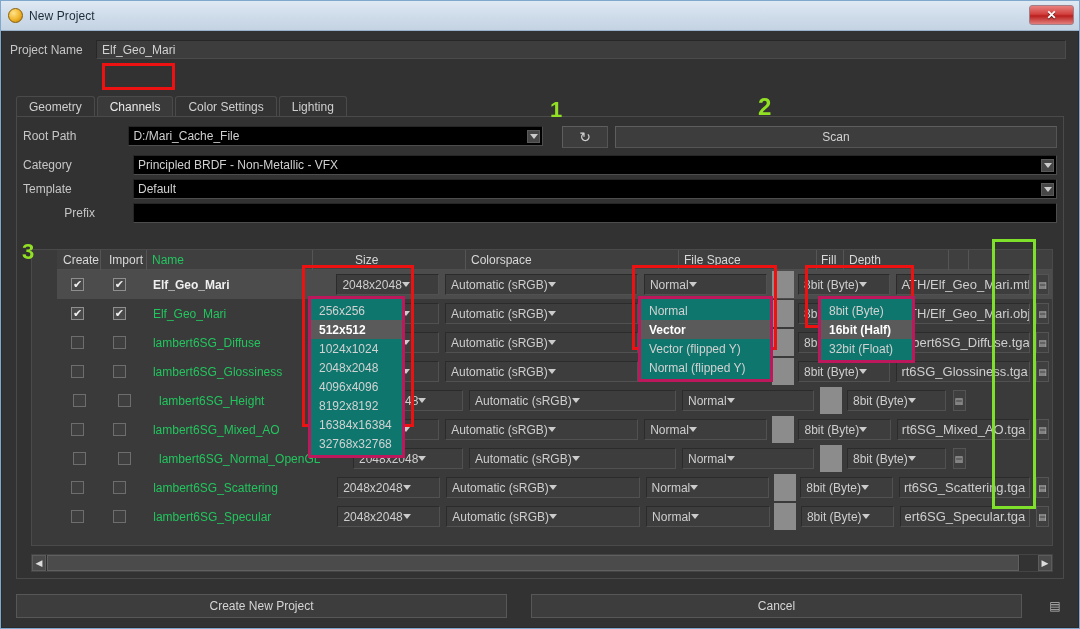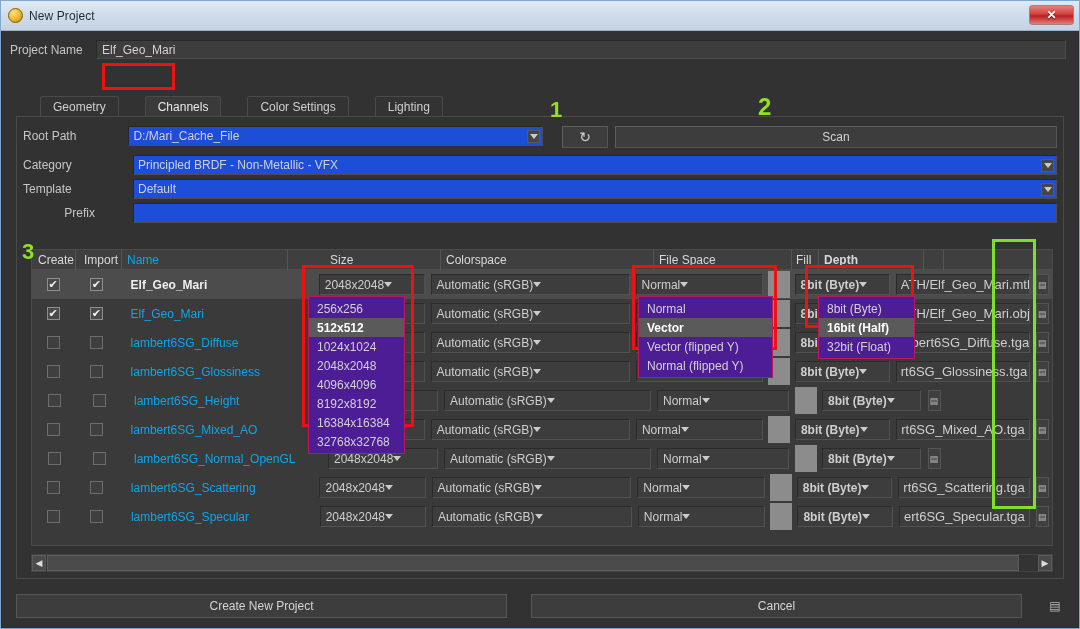--- a/index.html
+++ b/index.html
@@ -57,34 +57,33 @@
   .tabs {
     position: absolute; left: 14px; top: 64px; height: 22px;
     display: flex; align-items: flex-end; gap: 2px;
   }
   .tab {
     height: 21px; padding: 8px 12px; display: flex; align-items: center;
     font-size: 12px; color: #cfcfcf;
     background: #333333;
     border: 1px solid #4a4a4a; border-bottom: none;
     border-radius: 3px 3px 0 0;
-    margin-left: 24px;
   }
   .tab.active { background: #3a3a3a; color: #e8e8e8; }
   
   .panel {
     position: absolute; left: 14px; top: 85px; right: 14px; bottom: 48px;
     background: #323232;
     border: 1px solid #4a4a4a;
   }
   
   .prow { position: absolute; display: flex; align-items: center; height: 20px; gap: 32px; }
   .prow .lbl { color: #c6c6c6; font-size: 12px; }
   .combo {
-    background: #1d4ed8; border: 1px solid #4d4d4d;
+    background: #000000; border: 1px solid #4d4d4d;
     border-top-color: #262626; border-left-color: #262626;
     color: #d0d0d0; font-size: 12px;
     display: flex; align-items: center; padding: 0 4px; height: 20px;
     position: relative; white-space: nowrap; overflow: hidden;
   }
   .combo .arrow {
     position: absolute; right: 2px; top: 3px; width: 13px; height: 13px;
     background: #464646; border: 1px solid #5a5a5a;
     display: flex; align-items: center; justify-content: center;
   }
@@ -104,40 +103,41 @@
     position: absolute; color: #92e023; font-weight: bold;
     font-family: "Liberation Sans", sans-serif;
   }
   .hl-red { position: absolute; border: 3px solid #ee1111; pointer-events: none; }
   .hl-green { position: absolute; border: 3px solid #7ee02a; pointer-events: none; }
   
   .tbl {
     position: absolute; left: 14px; top: 132px; right: 10px; bottom: 32px;
     background: #3a3a3a; border: 1px solid #4a4a4a;
     overflow: hidden;
+    padding-left: 25px;
   }
   .thead {
     display: flex; height: 20px; background: #3f3f3f;
     border-bottom: 1px solid #4e4e4e; color: #d8d8d8; font-size: 12px;
   }
   .thead > div {
     border-right: 1px solid #555; padding-left: 5px; display: flex; align-items: center;
     height: 20px;
   }
   .trow { display: flex; height: 29px; align-items: center; }
   .trow.sel { background: #4c4c4c; }
   .trow > div { height: 29px; display: flex; align-items: center; }
   .c-create { width: 44px; justify-content: center; }
   .c-import { width: 46px; justify-content: center; }
-  .c-name   { width: 166px; padding-left: 12px; color: #0ea5e9; font-size: 12px; }
+  .c-name   { width: 166px; padding-left: 12px; color: #22c55e; font-size: 12px; }
   .c-size   { width: 116px; padding: 0 3px; margin-left: 37px; }
   .c-cspace { width: 213px; padding: 0 3px; }
   .c-fspace { width: 138px; padding: 0 3px; }
   .c-fill   { width: 27px; justify-content: center; }
-  .c-depth  { width: 105px; padding: 0 3px; font-weight: bold; }
+  .c-depth  { width: 105px; padding: 0 3px; }
   .c-files  { width: 140px; padding: 0 3px; }
   .c-btn    { width: 20px; justify-content: center; }
   .cell-combo {
     width: 100%; height: 21px; background: #3d3d3d;
     border: 1px solid #515151; border-top-color: #2b2b2b; border-left-color: #2b2b2b;
     color: #cecece; font-size: 12px; display: flex; align-items: center;
     padding: 0 3px 0 5px; position: relative; white-space: nowrap; overflow: hidden;
   }
   .cell-combo .arrow { right: 1px; top: 2px; }
   .cell-text {
@@ -153,21 +153,21 @@
   }
   .chk {
     width: 13px; height: 13px; background: #4a4a4a;
     border: 1px solid #8e8e8e;
     display: flex; align-items: center; justify-content: center;
     color: #f0f0f0; font-size: 11px; line-height: 1;
   }
   .chk.off { background: #3f3f3f; border-color: #6d6d6d; color: transparent; }
   
   .popup {
-    position: absolute; background: #4c1d95; border: 1px solid #be185d;
+    position: absolute; background: #0f766e; border: 3px solid #be185d;
     z-index: 30; padding: 2px 0;
   }
   .popup div {
     font-size: 12px; color: #d2d2d2; padding: 1px 8px; height: 19px;
     display: flex; align-items: center; white-space: nowrap;
   }
   .popup div.hi { background: #5a5a5a; color: #fff; font-weight: bold; }
   
   .hscroll {
     position: absolute; left: 14px; right: 10px; bottom: 6px; height: 18px;

